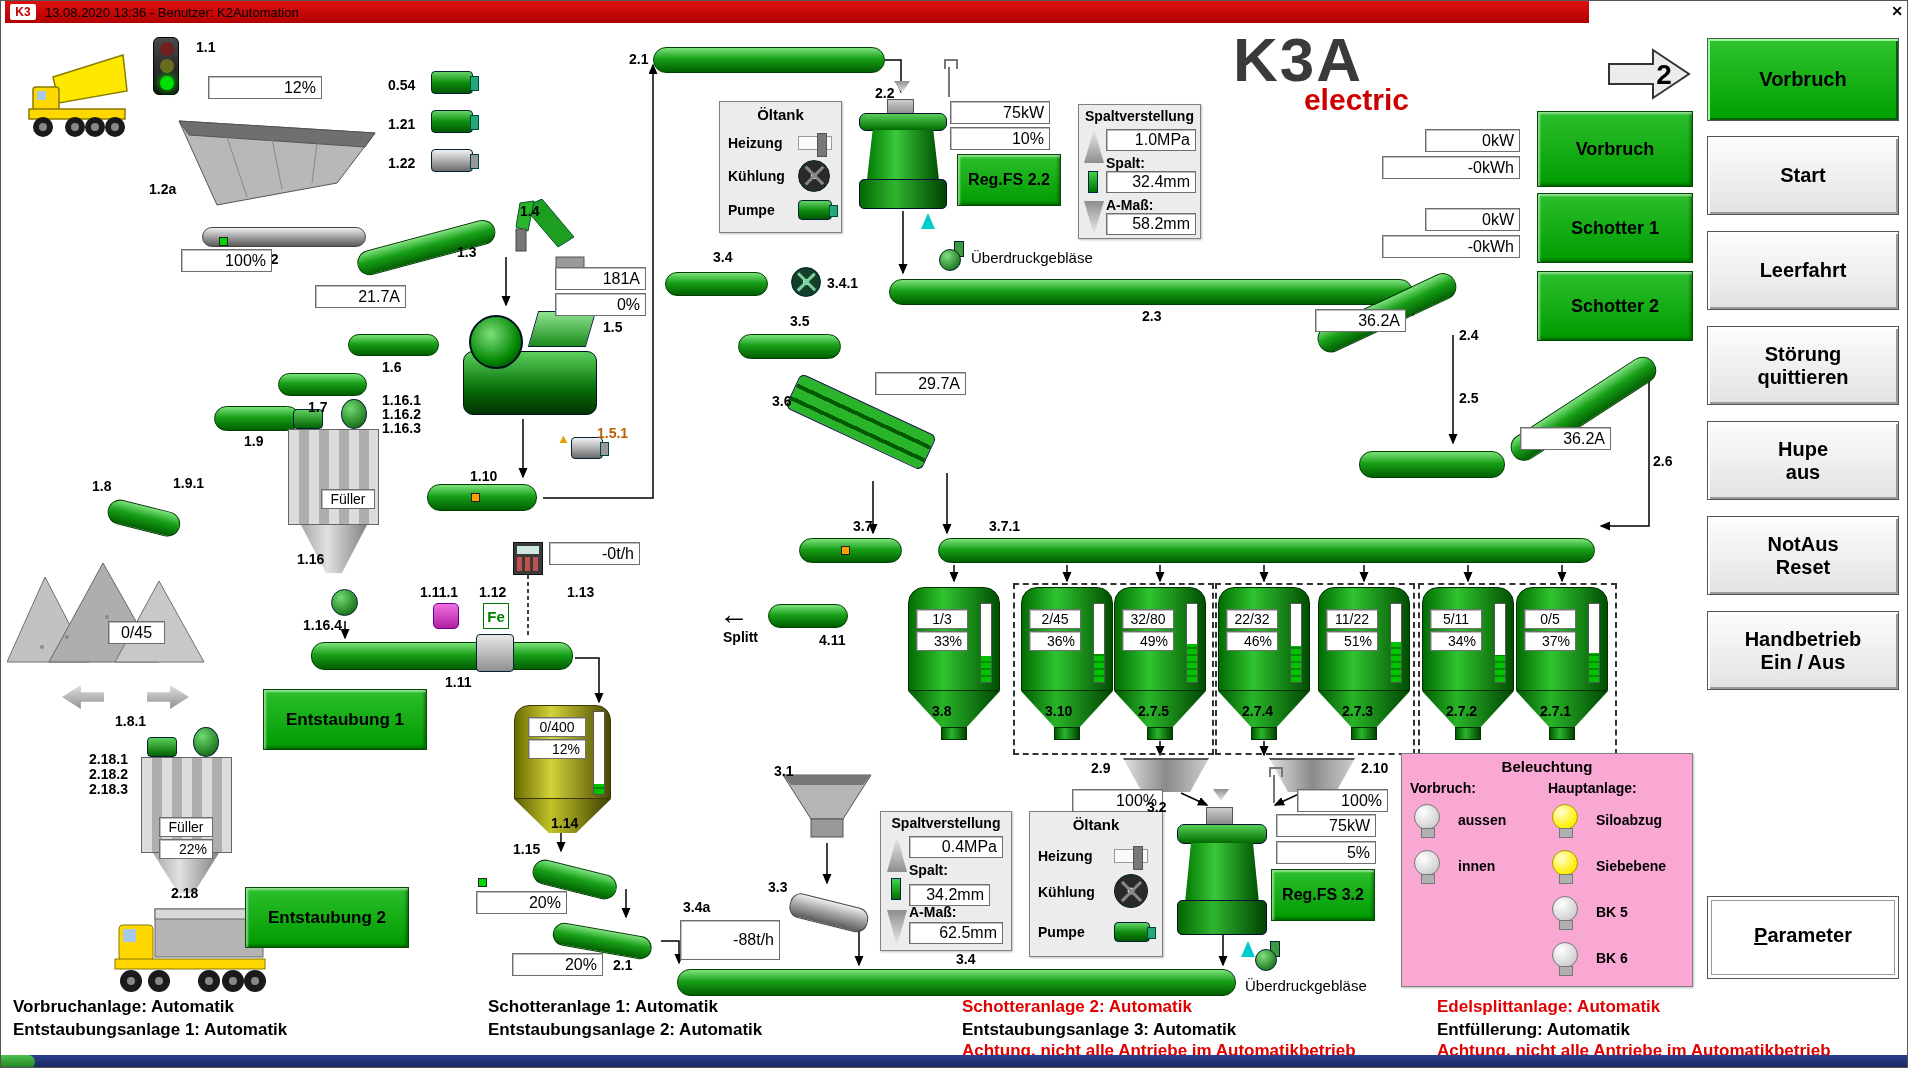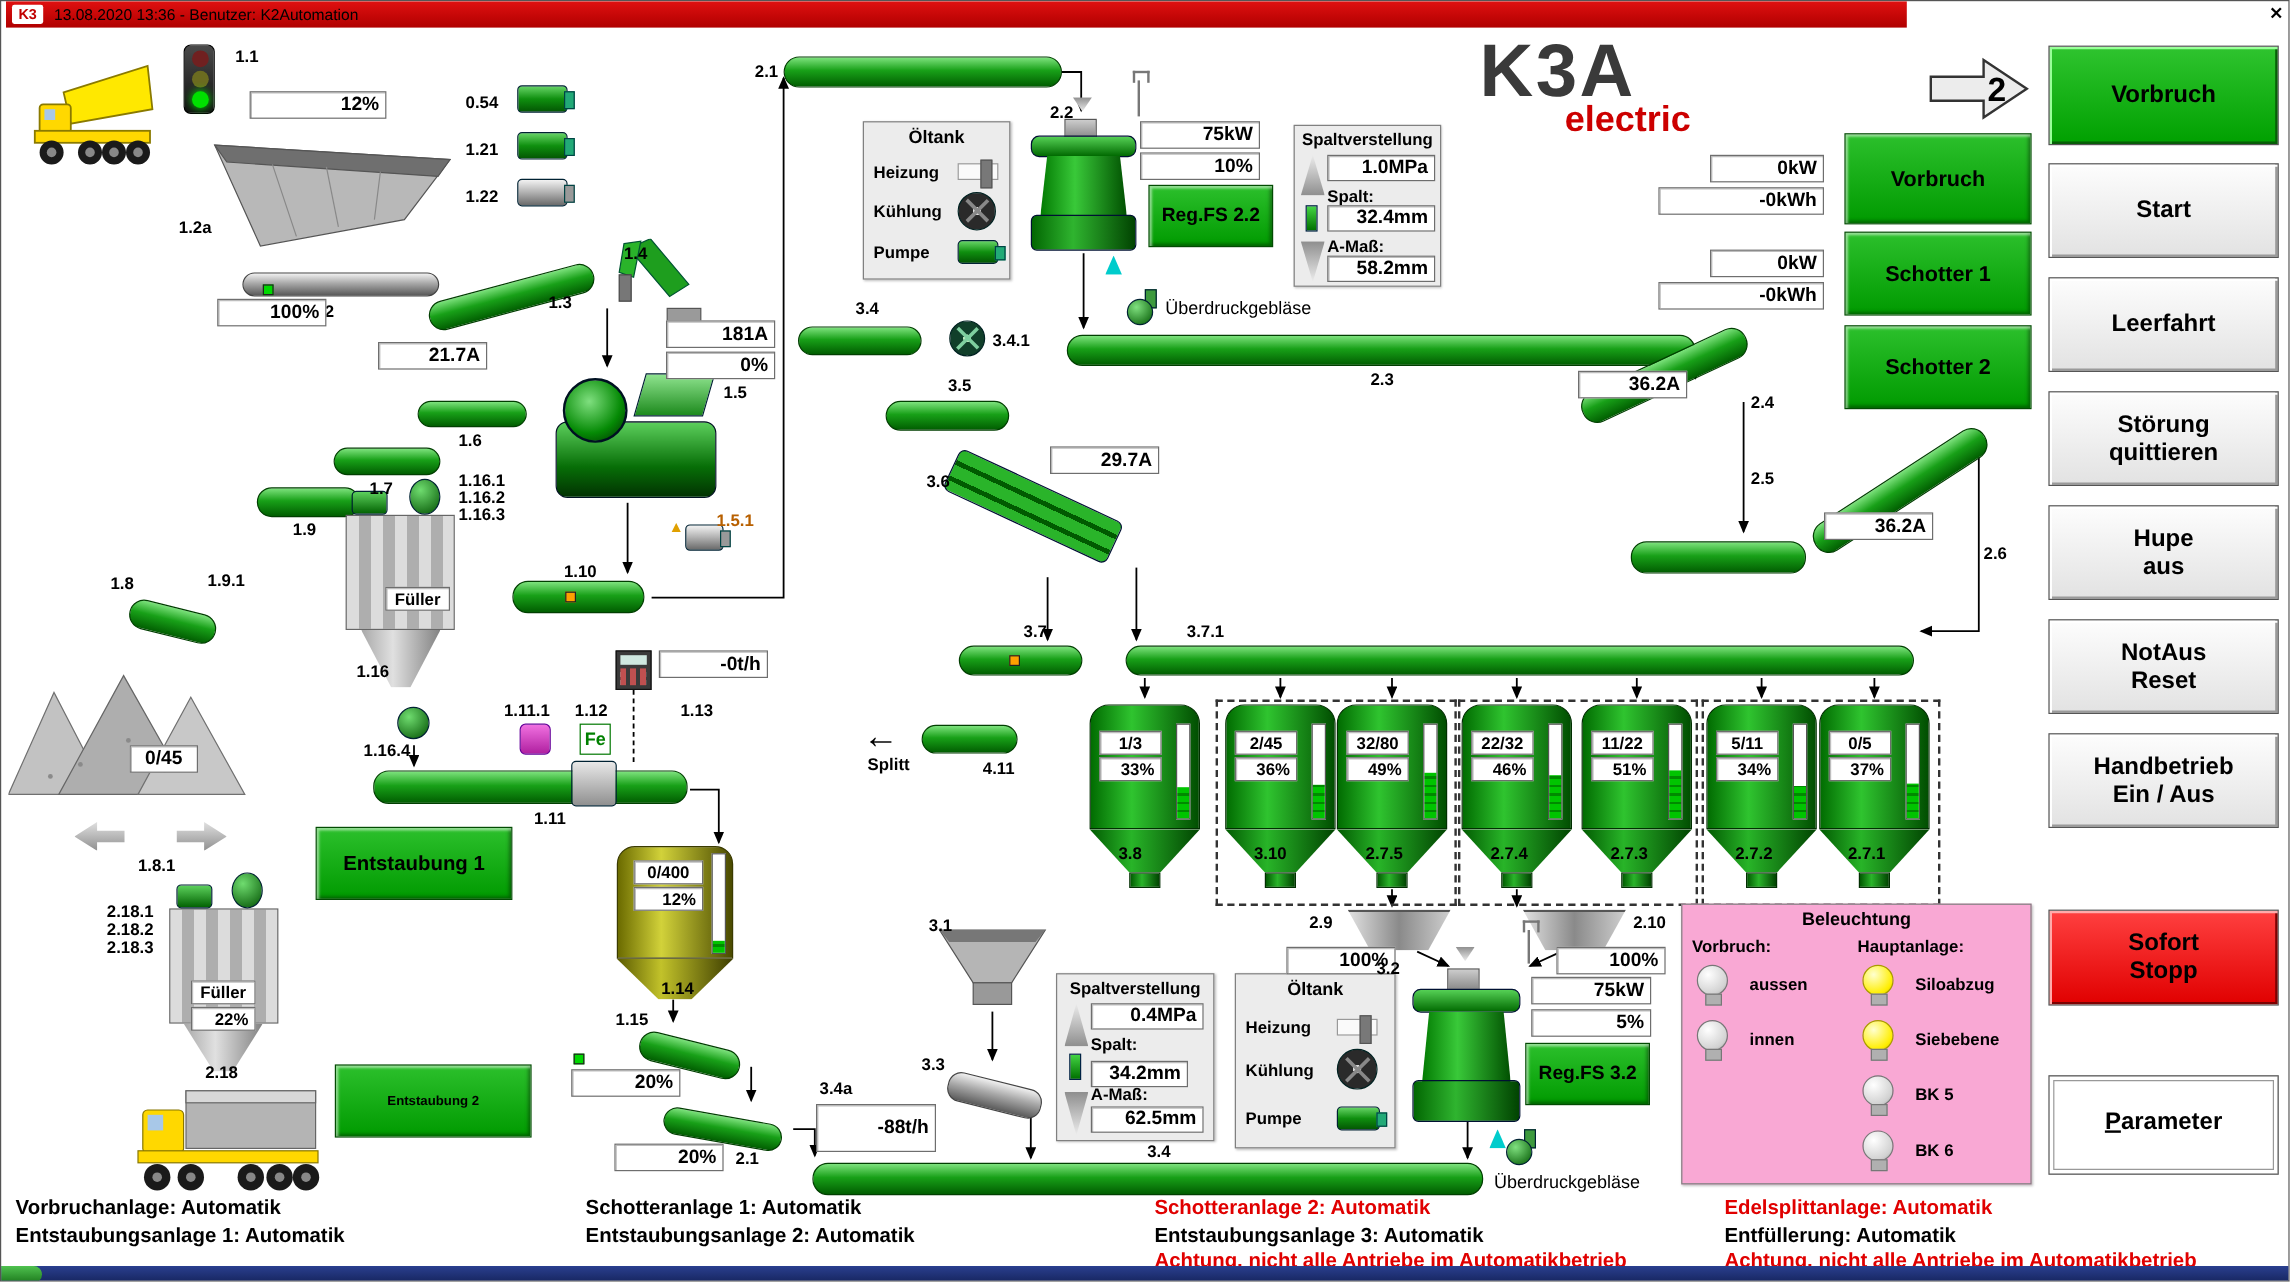--- a/index.html
+++ b/index.html
@@ -1,21 +1,21 @@
 <!DOCTYPE html>
 <html><head>
 <meta charset="utf-8">
 <style>
 *{margin:0;padding:0;box-sizing:border-box}
 body{font-family:"Liberation Sans",sans-serif;background:#777}
 #screen{position:relative;width:1908px;height:1068px;background:#fff;overflow:hidden;border:1px solid #555}
 .abs{position:absolute}
 .t{position:absolute;font-size:14px;font-weight:bold;color:#000;white-space:nowrap;z-index:6}
 .t.orange{color:#b86000}
-.d{position:absolute;background:#fff;border:1px solid #6e6e6e;box-shadow:inset 1px 1px 0 #bdbdbd;font-size:16px;font-weight:bold;color:#000;display:flex;align-items:center;justify-content:flex-end;padding-right:5px;z-index:6}
+.d{position:absolute;background:#fff;border:1px solid #6e6e6e;box-shadow:inset 1px 1px 0 #bdbdbd;font-size:16px;font-weight:normal;color:#000;display:flex;align-items:center;justify-content:flex-end;padding-right:5px;z-index:6}
 .d.c{justify-content:center;padding-right:0}
 .p{position:absolute;background:linear-gradient(#7de27d,#18a018 45%,#015e01);border:1px solid #013f01;border-radius:13px;z-index:3}
 .pg{position:absolute;background:linear-gradient(#f0f0f0,#a8a8a8 45%,#5a5a5a);border:1px solid #444;border-radius:11px;z-index:3}
 .gb{position:absolute;display:flex;align-items:center;justify-content:center;text-align:center;background:linear-gradient(#2cc02c,#009a00);border:1px solid #024b02;box-shadow:inset 2px 2px 2px rgba(255,255,255,.5),inset -2px -2px 3px rgba(0,0,0,.35);font-weight:bold;color:#000;z-index:6}
 .sbtn{position:absolute;left:1706px;width:192px;display:flex;align-items:center;justify-content:center;text-align:center;font-size:20px;font-weight:bold;color:#000;background:linear-gradient(#fdfdfd,#e2e2e2);border:1px solid #555;box-shadow:inset 2px 2px 0 #fff,inset -2px -2px 0 #9a9a9a;white-space:pre-line;z-index:6}
 .sbtn.green{background:linear-gradient(#2fc42f,#00a000);box-shadow:inset 2px 2px 0 #9f9,inset -2px -2px 0 #065f06}
 .sbtn.red{background:linear-gradient(#ff4040,#e00000);box-shadow:inset 2px 2px 0 #faa,inset -2px -2px 0 #7d0000}
 .sbtn.param{display:block;line-height:76px;text-align:center;background:#fff;box-shadow:inset 0 0 0 3px #fff,inset 0 0 0 4px #999}
 .sbtn.param::first-letter{text-decoration:underline}
 .panel{position:absolute;background:#ececec;border:1px solid #808080;box-shadow:1px 1px 2px rgba(0,0,0,.25);z-index:4}
@@ -158,22 +158,20 @@
   <div class="sbtn" style="top:135px;height:79px">Start</div>
   <div class="sbtn" style="top:325px;height:79px">Störung
 quittieren</div>
   <div class="sbtn" style="top:230px;height:79px">Leerfahrt</div>
   <div class="sbtn" style="top:420px;height:79px">Hupe
 aus</div>
   <div class="sbtn" style="top:515px;height:79px">NotAus
 Reset</div>
   <div class="sbtn" style="top:610px;height:79px">Handbetrieb
 Ein / Aus</div>
-  <div class="sbtn red" style="top:757px;height:80px">Sofort
-Stopp</div>
   <div class="sbtn param" style="top:895px;height:83px">Parameter</div>
 
   <div class="gb" style="left:1536px;top:110px;width:156px;height:76px;font-size:18px">Vorbruch</div>
   <div class="gb" style="left:1536px;top:192px;width:156px;height:70px;font-size:18px">Schotter 1</div>
   <div class="gb" style="left:1536px;top:270px;width:156px;height:70px;font-size:18px">Schotter 2</div>
   <div class="d" style="left:1424px;top:128px;width:95px;height:23px">0kW</div>
   <div class="d" style="left:1381px;top:155px;width:138px;height:23px">-0kWh</div>
   <div class="d" style="left:1424px;top:207px;width:95px;height:23px">0kW</div>
   <div class="d" style="left:1381px;top:234px;width:138px;height:23px">-0kWh</div>
 
@@ -311,21 +309,21 @@
     <g fill="#888">
         <circle cx="18" cy="80" r="4"></circle>
         <circle cx="46" cy="80" r="4"></circle>
         <circle cx="96" cy="80" r="4"></circle>
         <circle cx="120" cy="80" r="4"></circle>
         <circle cx="142" cy="80" r="4"></circle>
       </g>
   </svg>
 
   <div class="gb" style="left:262px;top:688px;width:164px;height:61px;font-size:17px">Entstaubung 1</div>
-  <div class="gb" style="left:278px;top:886px;width:164px;height:61px;font-size:11px">Entstaubung 2</div>
+  <div class="gb" style="left:244px;top:886px;width:164px;height:61px;font-size:17px">Entstaubung 2</div>
 
   <div class="p" style="left:426px;top:483px;width:110px;height:27px"></div>
   <div class="sq orange" style="left:470px;top:492px"></div>
   <div class="t" style="left:469px;top:467px">1.10</div>
   <div class="t" style="left:419px;top:583px">1.11.1</div>
   <div class="magnet" style="left:432px;top:602px;width:26px;height:26px"></div>
   <div class="t" style="left:478px;top:583px">1.12</div>
   <div class="febox" style="left:482px;top:602px;width:26px;height:26px">Fe</div>
   <div class="calc" style="left:512px;top:541px;width:30px;height:33px"></div>
   <div class="d" style="left:548px;top:541px;width:91px;height:23px">-0t/h</div>

